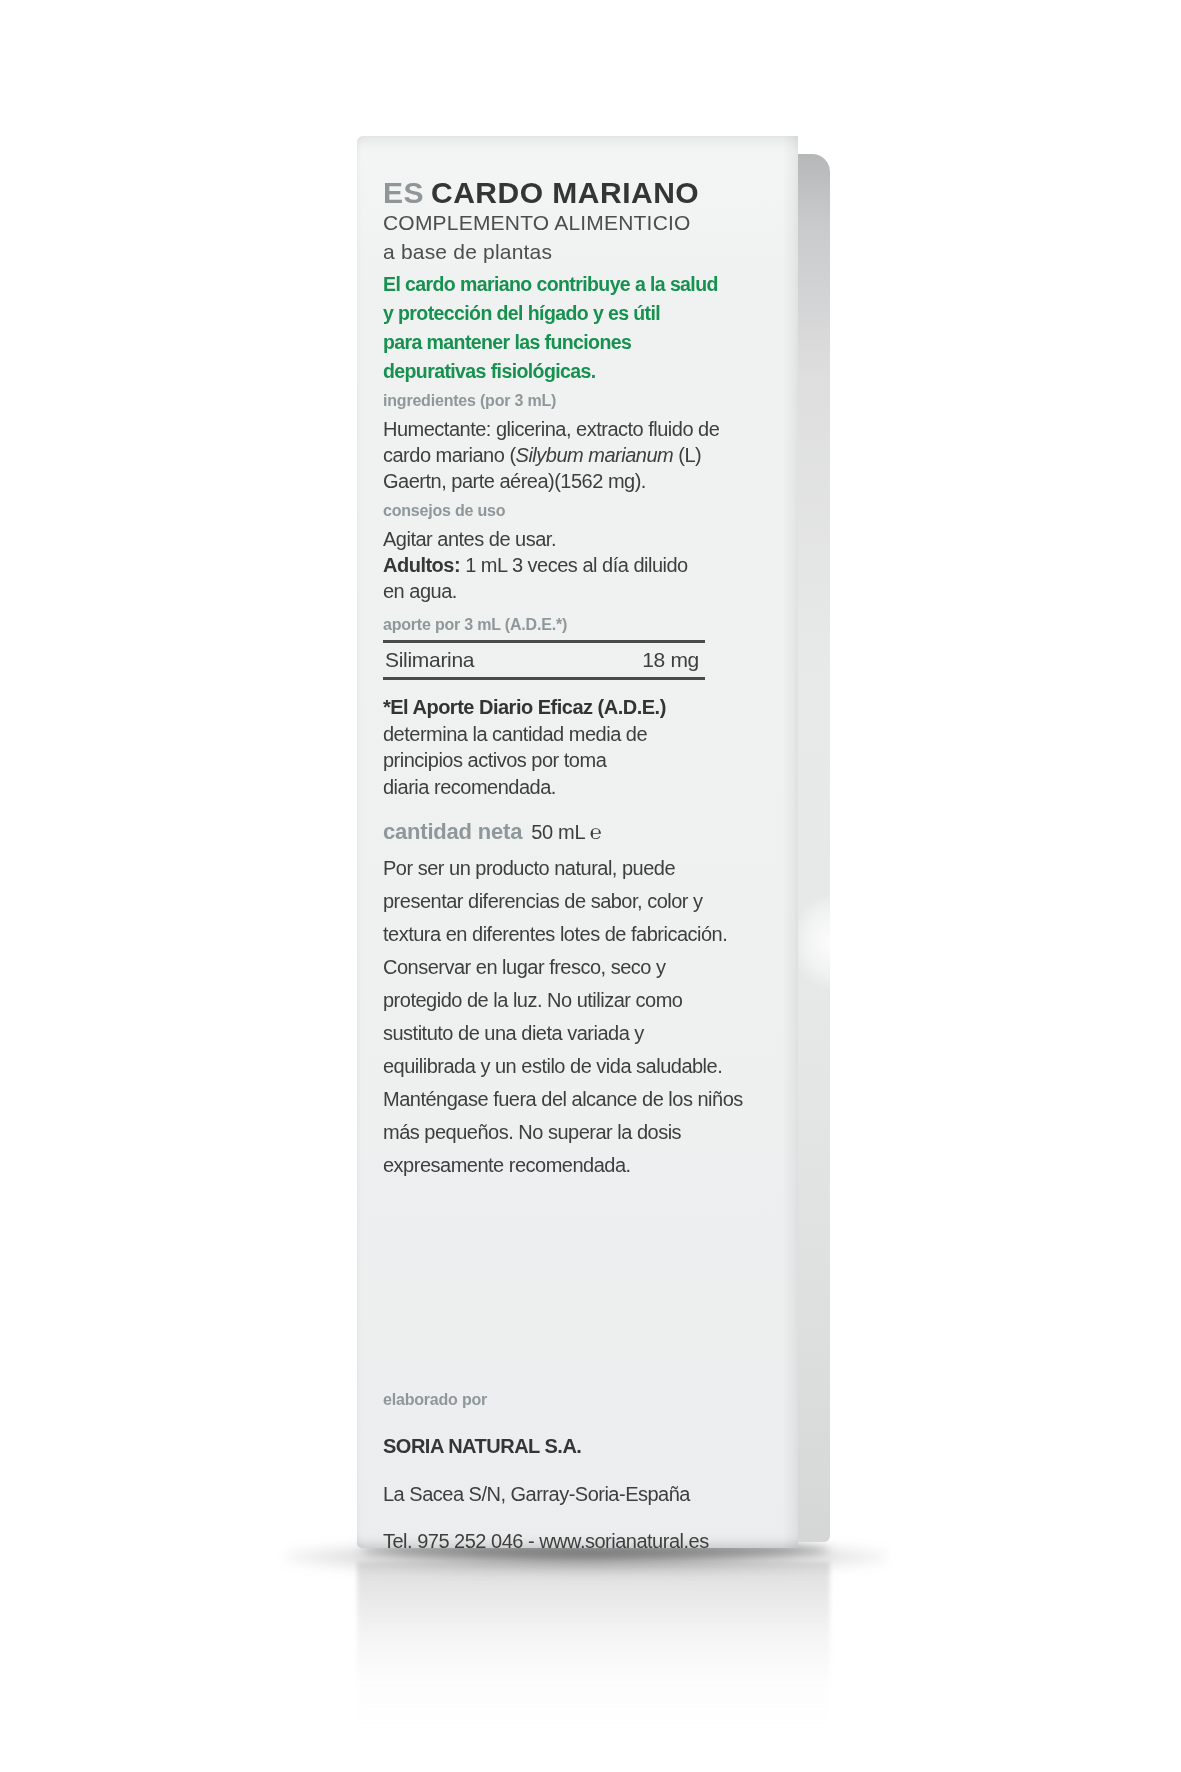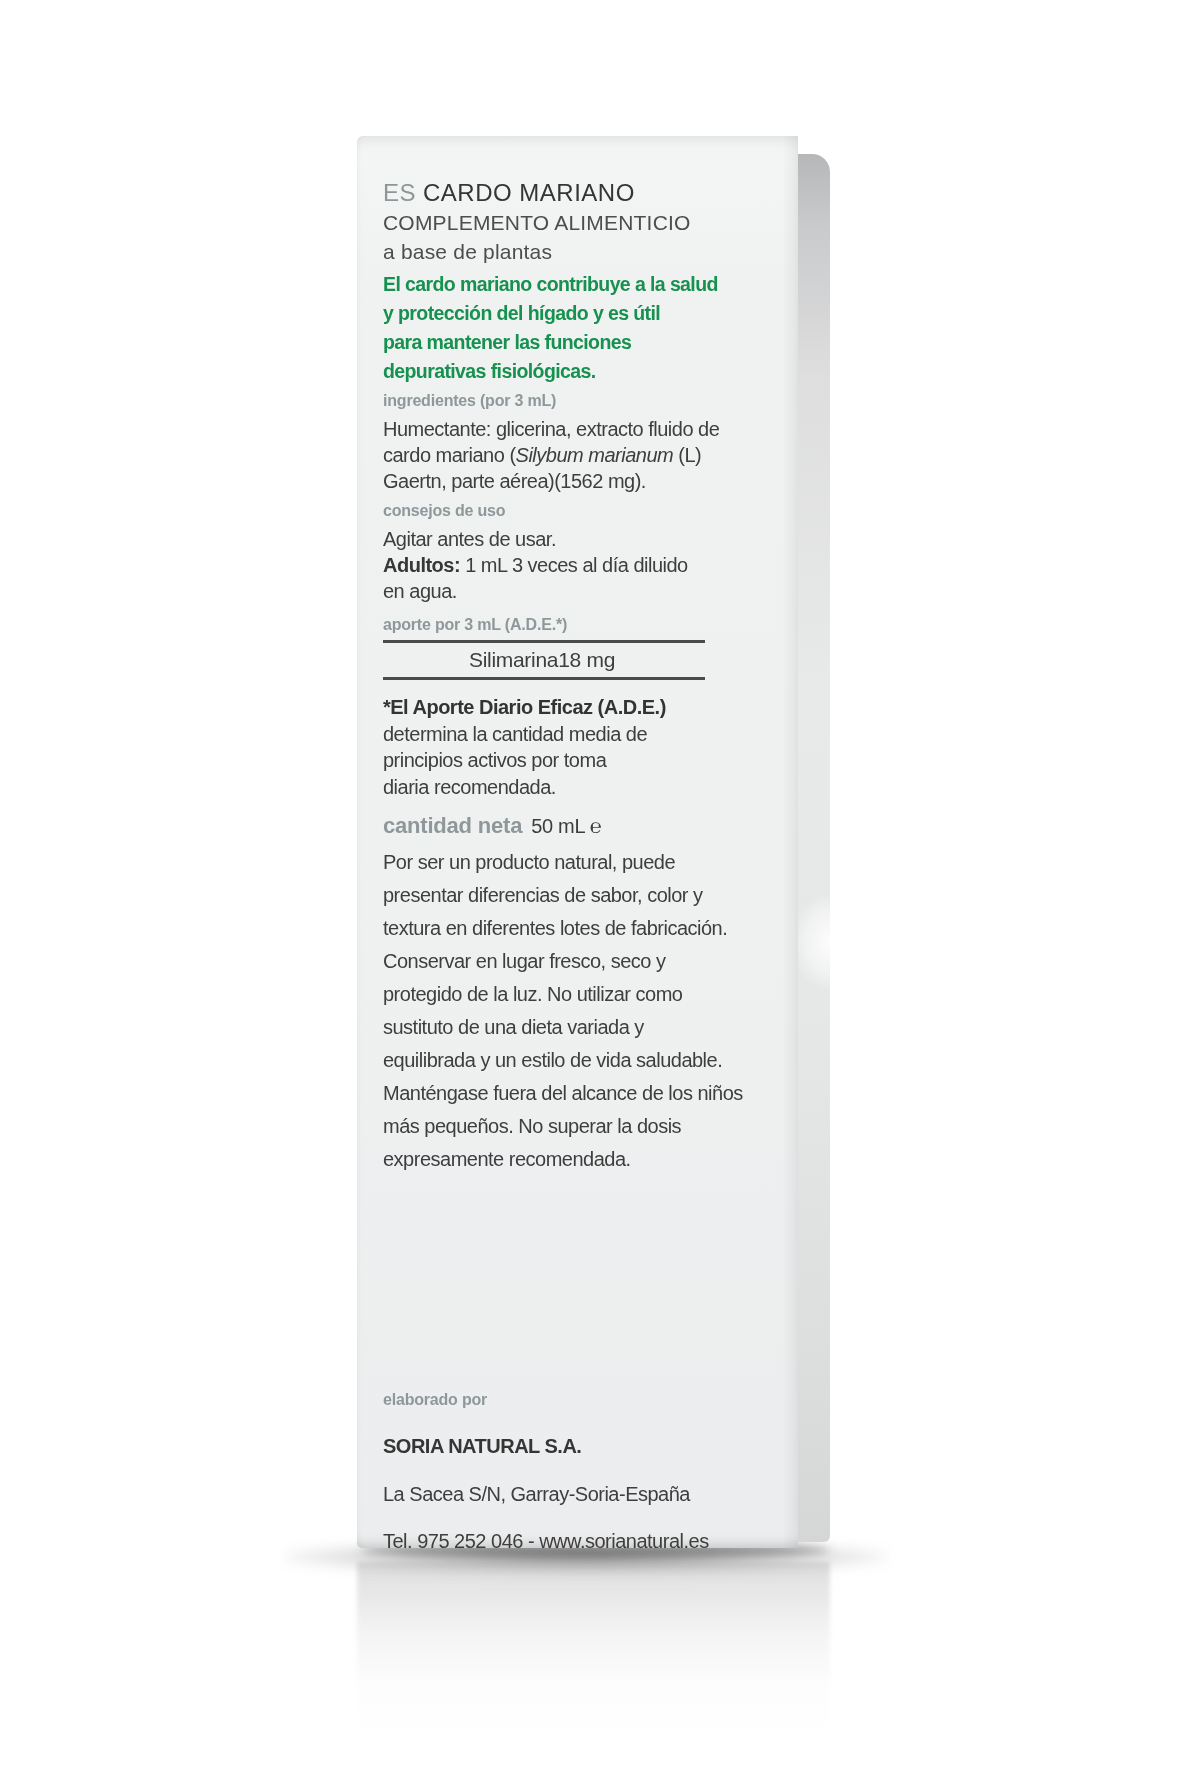--- a/index.html
+++ b/index.html
@@ -44,37 +44,37 @@
   }
   .reflection{
     position:absolute;left:357px;top:1562px;width:473px;height:175px;
     background:linear-gradient(180deg,rgba(160,161,162,0.35) 0%,rgba(190,191,192,0.18) 40%,rgba(230,230,230,0.08) 70%,rgba(255,255,255,0) 100%);
     filter:blur(2px);
   }
 
   
   .content{position:absolute;left:0;top:0;width:441px;padding:42px 0 0 26px;box-sizing:border-box;}
   .content > *{margin:0;}
-  .title-row{font-size:24px;font-weight:normal;letter-spacing:0.5px;line-height:30px;color:#353535;white-space:pre;}
+  .title-row{font-size:30px;font-weight:bold;letter-spacing:0.5px;line-height:30px;color:#353535;white-space:pre;}
   .lang{color:#8f9697;margin-right:7px;}
   .subtitle{font-size:21px;letter-spacing:0.2px;line-height:29px;color:#4d4d4d;white-space:pre;}
   .claim{margin-top:4px;font-size:19.5px;font-weight:bold;letter-spacing:-0.6px;line-height:29px;color:#16914f;white-space:pre;}
   .h{font-size:16px;font-weight:bold;letter-spacing:-0.2px;line-height:26px;color:#8e989a;white-space:pre;}
   .h.mt1{margin-top:2px;}
   .h.mt2{margin-top:4px;}
   .h.mt3{margin-top:8px;}
   .h.two{line-height:28px;}
   .body{font-size:20px;letter-spacing:-0.5px;line-height:26px;color:#3e3e3e;white-space:pre;margin-top:2px;}
   .body b{font-weight:bold;color:#373737;}
   .para{font-size:20px;letter-spacing:-0.5px;line-height:33px;color:#3e3e3e;white-space:pre;margin-top:5px;}
   .ade{margin-top:14px;font-size:20px;letter-spacing:-0.5px;line-height:26.5px;color:#3e3e3e;white-space:pre;}
   .ade b{color:#333333;}
   .nutr-table{margin-top:2px;width:322px;border-top:3px solid #4a4a4a;border-bottom:3px solid #4a4a4a;}
-  .nutr-row{display:flex;justify-content:center;align-items:baseline;padding:4px 6px 4px 2px;font-size:21px;letter-spacing:-0.3px;line-height:26px;color:#3e3e3e;}
-  .cantidad{margin-top:12px;line-height:27px;white-space:pre;}
+  .nutr-row{display:flex;justify-content:space-between;align-items:baseline;padding:4px 6px 4px 2px;font-size:21px;letter-spacing:-0.3px;line-height:26px;color:#3e3e3e;}
+  .cantidad{margin-top:18px;line-height:27px;white-space:pre;}
   .cantidad .hx{font-size:22px;font-weight:bold;letter-spacing:-0.2px;color:#8e989a;}
   .cantidad .val{font-size:20px;letter-spacing:-0.3px;color:#3d3d3d;margin-left:9px;}
   .footer{position:absolute;left:26px;top:1251px;}
   .footer .h{margin:0;}
   .footer .line{font-size:20px;letter-spacing:-0.5px;line-height:27.5px;color:#3e3e3e;white-space:pre;}
   .footer .company{font-weight:bold;color:#353535;}
   i{font-style:italic;}
 </style>
 </head>
 <body>

